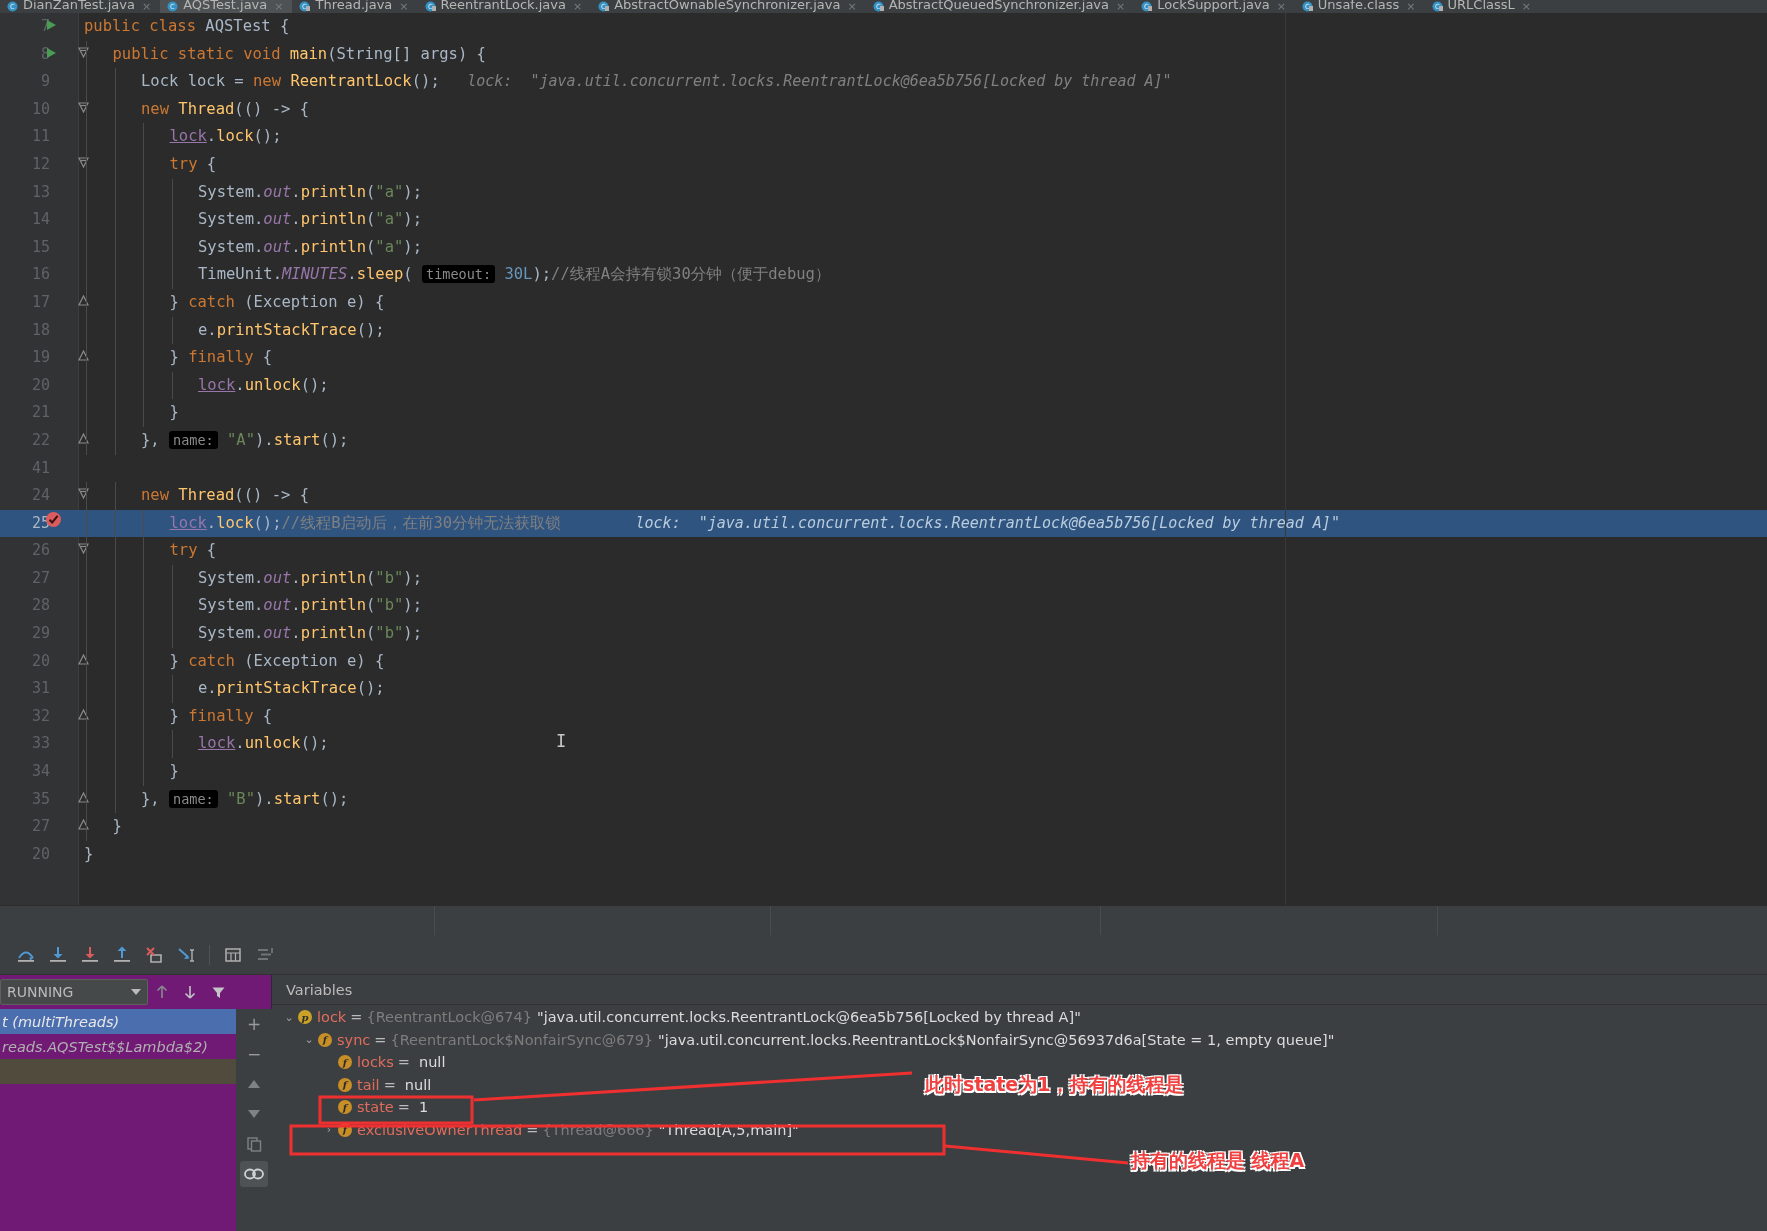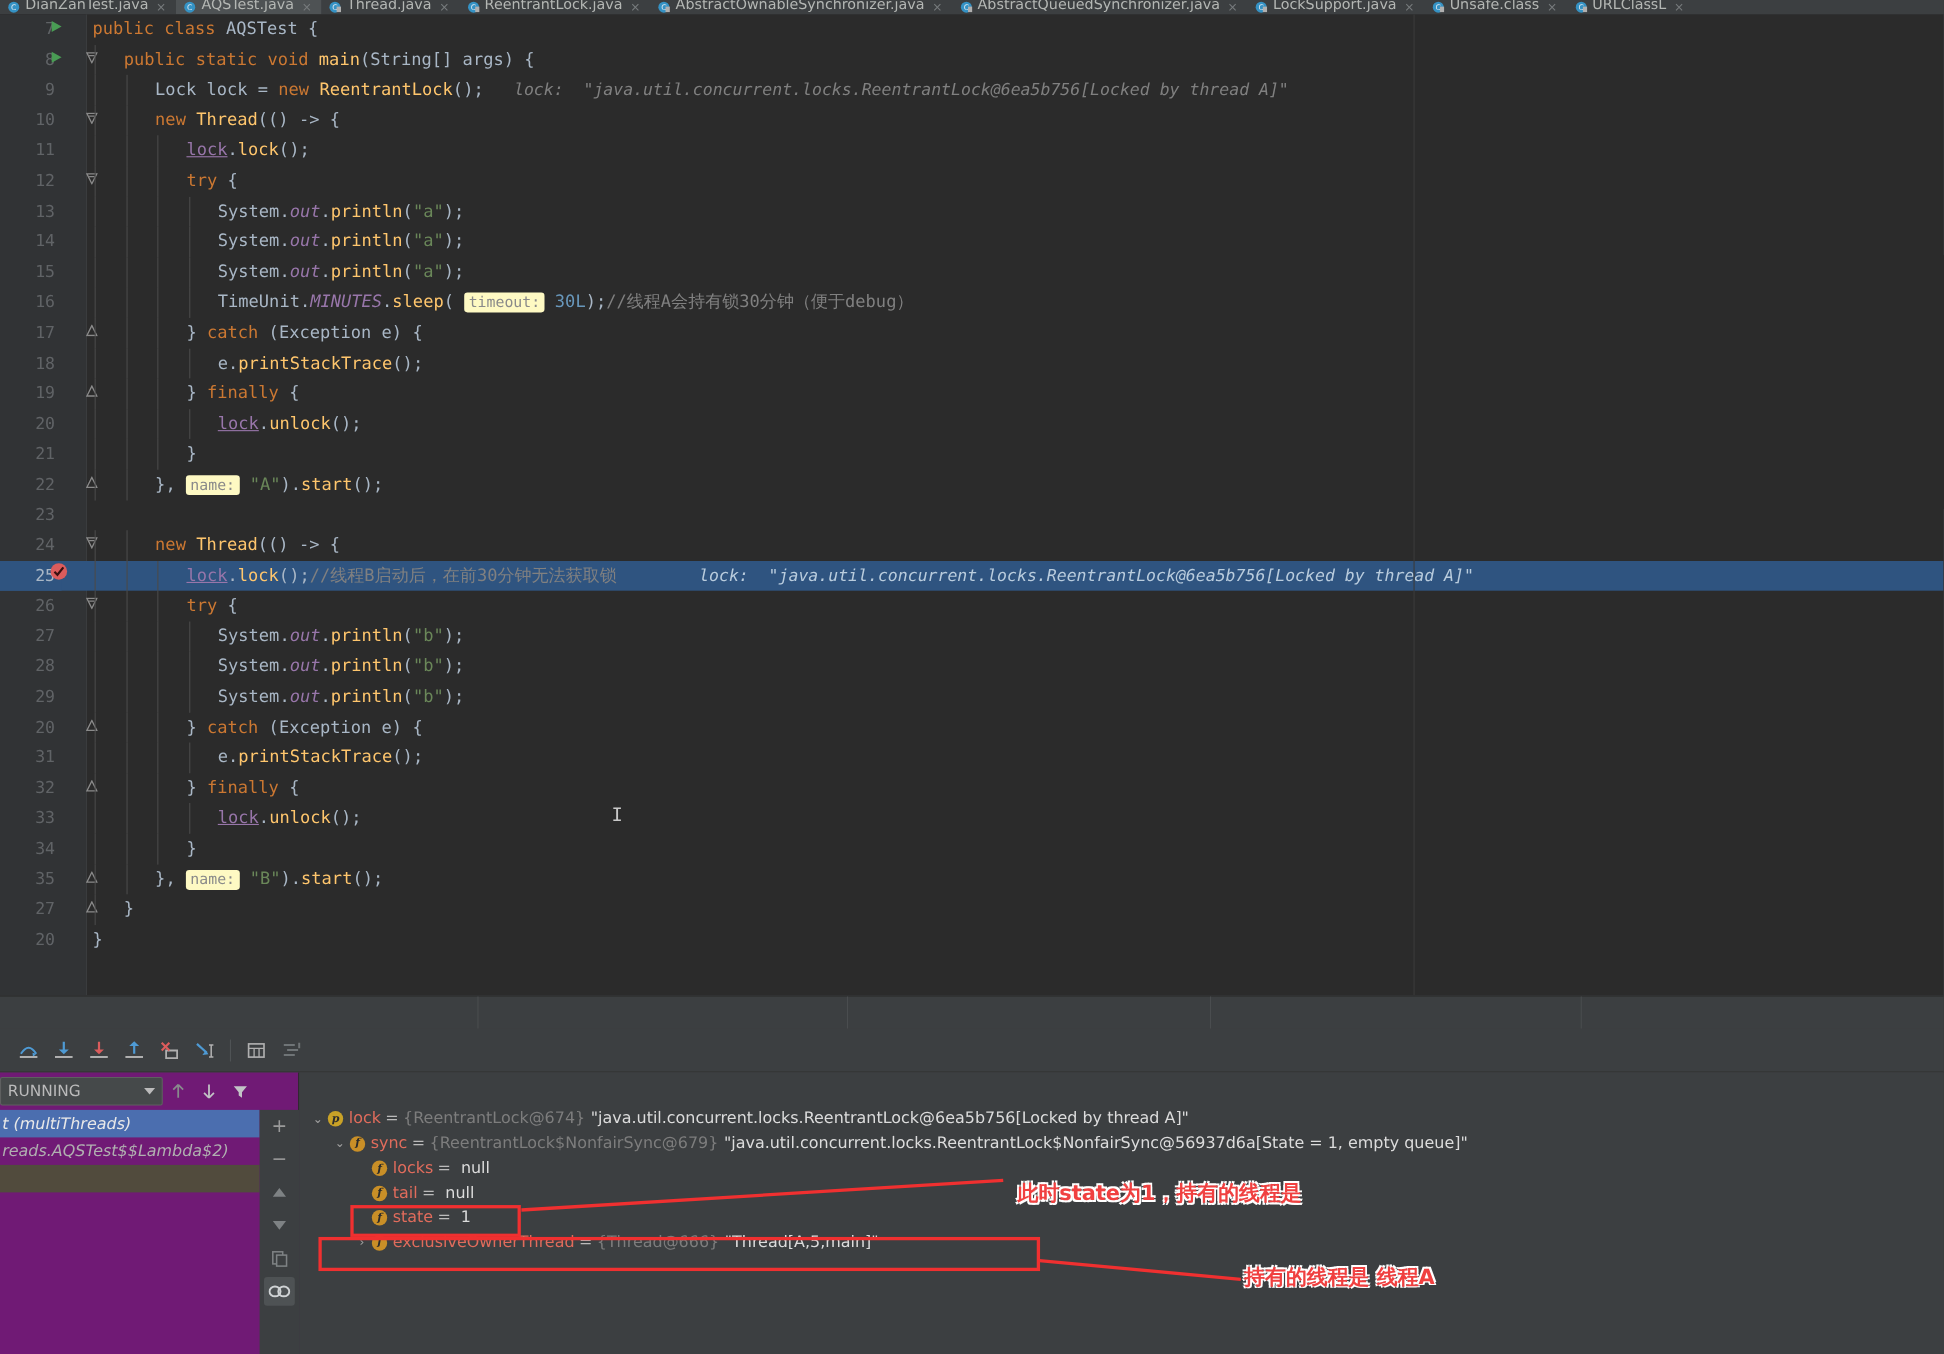--- a/index.html
+++ b/index.html
@@ -83,21 +83,21 @@
   .kw  { color: #cc7832; }
   .cls { color: #a9b7c6; }
   .mth { color: #ffc66d; }
   .str { color: #6a8759; }
   .num { color: #6897bb; }
   .cmt { color: #808080; }
   .fld { color: #9876aa; font-style: italic; }
   .lvar { color: #9876aa; text-decoration: underline; }
   .sc  { color: #a9b7c6; }
   .paramhint {
-    background: #fef9c3; color: #8a8a8a; font-style: normal;
+    background: #000000; color: #8a8a8a; font-style: normal;
     border-radius: 3px; padding: 1px 4px; font-size: 13.5px;
   }
   .inlinehint {
     color: #808080; font-style: italic; font-size: 15px;
   }
   .line.hl .inlinehint { color: #b9ccdd; }
   .mousecursor {
     position: absolute; left: 556px; top: 718px; color: #c8c8c8;
     font-size: 17px; font-family: "DejaVu Sans Mono", monospace;
   }
@@ -348,21 +348,21 @@
             </svg></div><div class="iguide" style="left: 86px;"></div><div class="iguide" style="left: 114.5px;"></div><div class="iguide" style="left: 143px;"></div><div class="codetext" style="left: 163.5px;"><span class="sc">}</span> <span class="kw">catch</span> <span class="sc">(</span><span class="cls">Exception</span> <span class="cls">e</span><span class="sc">)</span> <span class="sc">{</span></div></div>
         <div class="line"><div class="lno">18</div><div class="iguide" style="left: 86px;"></div><div class="iguide" style="left: 114.5px;"></div><div class="iguide" style="left: 143px;"></div><div class="iguide" style="left: 171.5px;"></div><div class="codetext" style="left: 192px;"><span class="cls">e</span><span class="sc">.</span><span class="mth">printStackTrace</span><span class="sc">(</span><span class="sc">)</span><span class="sc">;</span></div></div>
         <div class="line"><div class="lno">19</div><div class="gmark fold"><svg width="11" height="11" viewBox="0 0 11 11">
               <path d="M1 10 L10 10 L5.5 1 Z" fill="none" stroke="#8a8a8a" stroke-width="1.2"></path>
             </svg></div><div class="iguide" style="left: 86px;"></div><div class="iguide" style="left: 114.5px;"></div><div class="iguide" style="left: 143px;"></div><div class="codetext" style="left: 163.5px;"><span class="sc">}</span> <span class="kw">finally</span> <span class="sc">{</span></div></div>
         <div class="line"><div class="lno">20</div><div class="iguide" style="left: 86px;"></div><div class="iguide" style="left: 114.5px;"></div><div class="iguide" style="left: 143px;"></div><div class="iguide" style="left: 171.5px;"></div><div class="codetext" style="left: 192px;"><span class="lvar">lock</span><span class="sc">.</span><span class="mth">unlock</span><span class="sc">(</span><span class="sc">)</span><span class="sc">;</span></div></div>
         <div class="line"><div class="lno">21</div><div class="iguide" style="left: 86px;"></div><div class="iguide" style="left: 114.5px;"></div><div class="iguide" style="left: 143px;"></div><div class="codetext" style="left: 163.5px;"><span class="sc">}</span></div></div>
         <div class="line"><div class="lno">22</div><div class="gmark fold"><svg width="11" height="11" viewBox="0 0 11 11">
               <path d="M1 10 L10 10 L5.5 1 Z" fill="none" stroke="#8a8a8a" stroke-width="1.2"></path>
             </svg></div><div class="iguide" style="left: 86px;"></div><div class="iguide" style="left: 114.5px;"></div><div class="codetext" style="left: 135px;"><span class="sc">}</span><span class="sc">,</span> <span class="paramhint">name:</span> <span class="str">"A"</span><span class="sc">)</span><span class="sc">.</span><span class="mth">start</span><span class="sc">(</span><span class="sc">)</span><span class="sc">;</span></div></div>
-        <div class="line"><div class="lno">23</div><div class="codetext" style="left: 78px;"></div></div>
+        <div class="line"><div class="lno">41</div><div class="codetext" style="left: 78px;"></div></div>
         <div class="line"><div class="lno">24</div><div class="gmark fold"><svg width="11" height="11" viewBox="0 0 11 11">
               <path d="M1 1 L10 1 L5.5 10 Z" fill="none" stroke="#8a8a8a" stroke-width="1.2"></path>
               <path d="M3 3.5 L8 3.5" stroke="#8a8a8a" stroke-width="1.2"></path>
             </svg></div><div class="iguide" style="left: 86px;"></div><div class="iguide" style="left: 114.5px;"></div><div class="codetext" style="left: 135px;"><span class="kw">new</span> <span class="mth">Thread</span><span class="sc">(</span><span class="sc">(</span><span class="sc">)</span> <span class="sc">-</span><span class="sc">&gt;</span> <span class="sc">{</span></div></div>
         <div class="line hl"><div class="lno">25</div><div class="gmark bp"><svg width="17" height="17" viewBox="0 0 17 17">
               <circle cx="8.5" cy="8.5" r="7.5" fill="#db5c5c"></circle>
               <path d="M4.5 8.8 L7.2 11.5 L12.6 4.8" stroke="#3a1010" stroke-width="2" fill="none"></path>
             </svg></div><div class="iguide" style="left: 86px;"></div><div class="iguide" style="left: 114.5px;"></div><div class="iguide" style="left: 143px;"></div><div class="codetext" style="left: 163.5px;"><span class="lvar">lock</span><span class="sc">.</span><span class="mth">lock</span><span class="sc">(</span><span class="sc">)</span><span class="sc">;</span><span class="cmt">//线程B启动后，在前30分钟无法获取锁</span></div><div class="codetext inlinehint" style="left: 629.54px;">lock:  "java.util.concurrent.locks.ReentrantLock@6ea5b756[Locked by thread A]"</div></div>
         <div class="line"><div class="lno">26</div><div class="gmark fold"><svg width="11" height="11" viewBox="0 0 11 11">
               <path d="M1 1 L10 1 L5.5 10 Z" fill="none" stroke="#8a8a8a" stroke-width="1.2"></path>
@@ -517,20 +517,21 @@
           <div class="sicon active">
             <svg width="20" height="14" viewBox="0 0 20 14">
               <ellipse cx="6" cy="7" rx="5" ry="4.5" fill="none" stroke="#cfd2d4" stroke-width="1.8"></ellipse>
               <ellipse cx="14" cy="7" rx="5" ry="4.5" fill="none" stroke="#cfd2d4" stroke-width="1.8"></ellipse>
             </svg>
           </div>
         </div>
     </div>
 
     <div class="vars-pane">
+      <div class="vars-header">Variables</div>
       <div class="vars-tree" id="vars-tree">
           <div class="vrow" style="padding-left: 8px;">
             <span class="vtoggle">⌄</span>
             <span class="vicon p">p</span>
             <span class="vname">lock</span>
             <span class="veq">=</span>
             <span class="vref">{ReentrantLock@674}</span>
             <span class="vval">"java.util.concurrent.locks.ReentrantLock@6ea5b756[Locked by thread A]"</span>
           </div>
           <div class="vrow" style="padding-left: 28px;">

